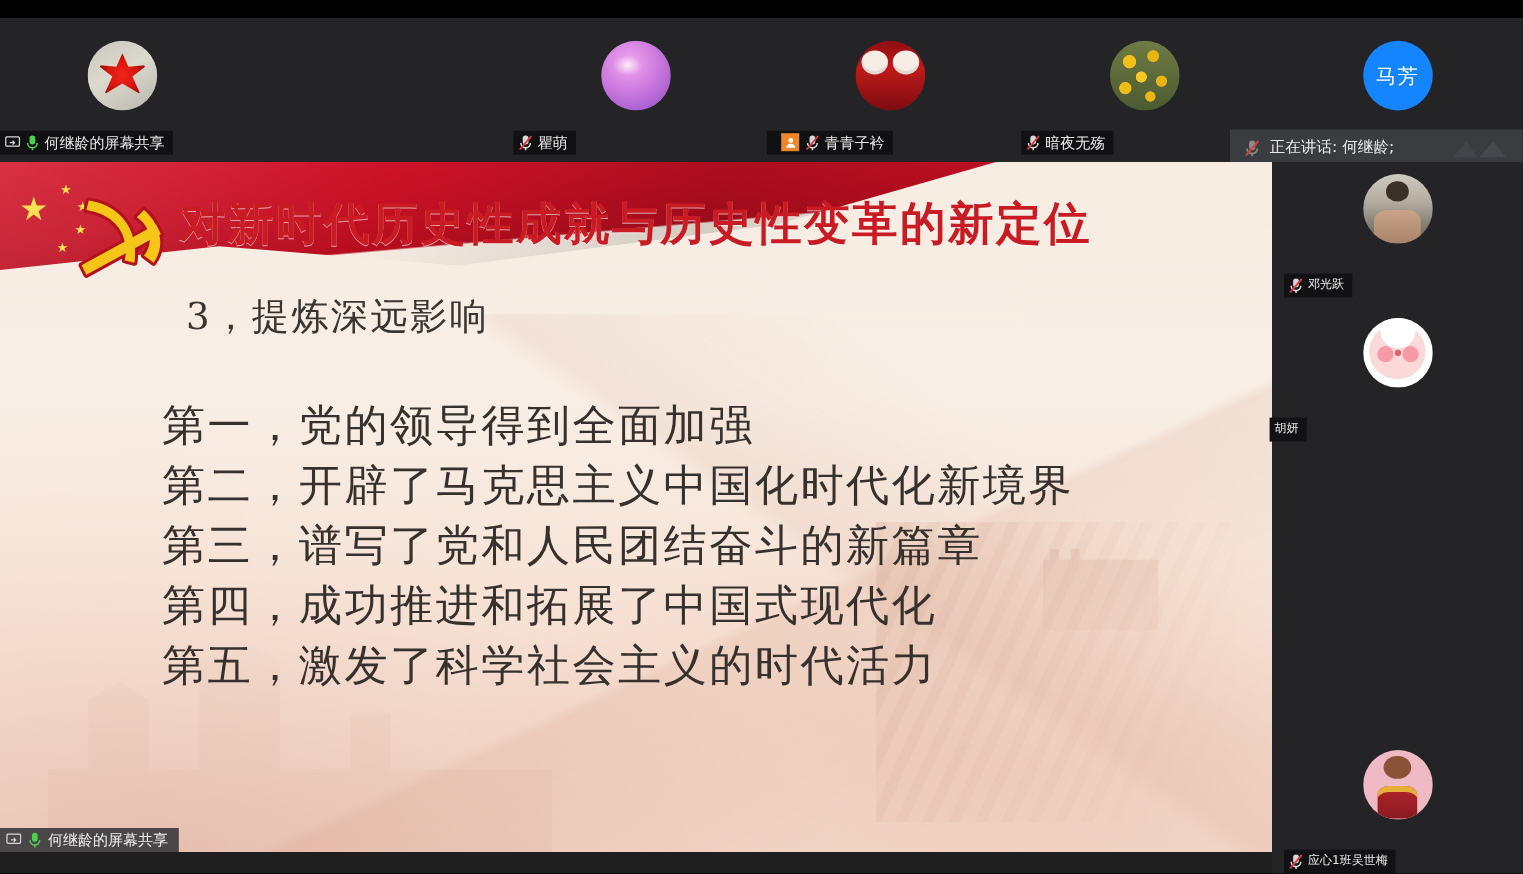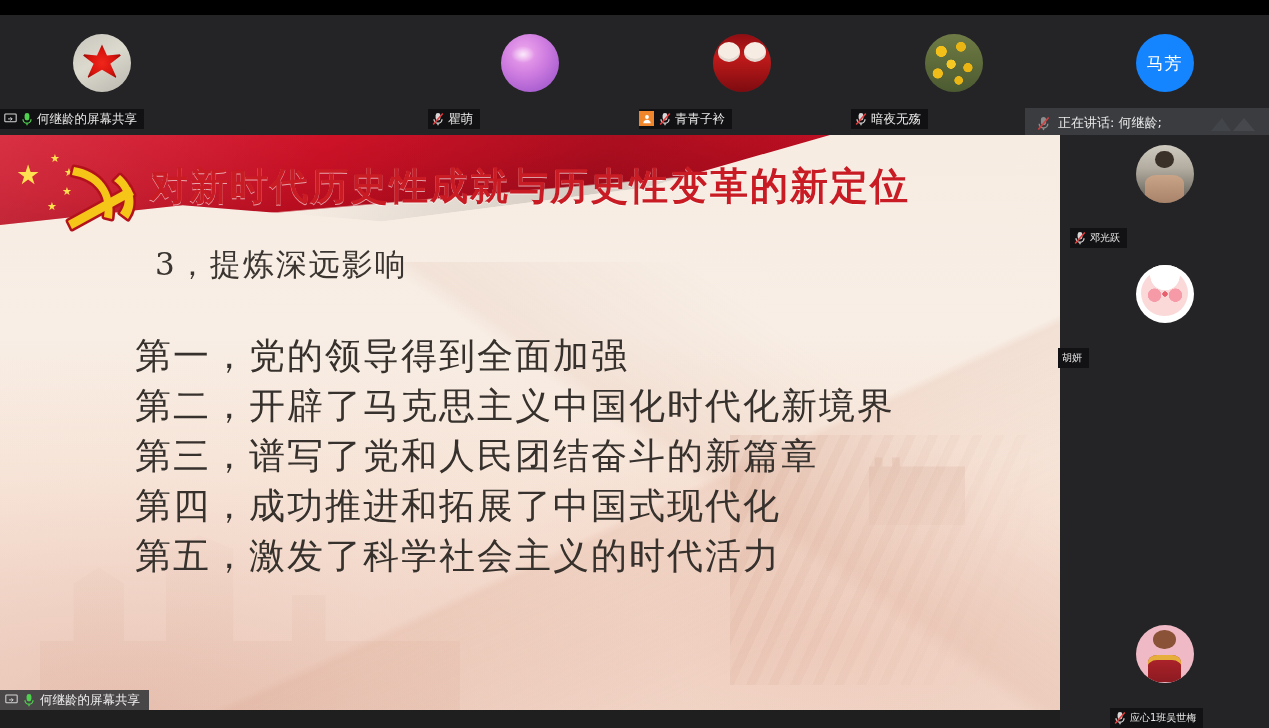--- a/index.html
+++ b/index.html
@@ -315,21 +315,21 @@
             </svg>
         </span>
         <span>瞿萌</span>
       </div>
     </div>
 
     <div class="strip-tile" style="left:636px;width:212px;">
       <div class="strip-avatar">
           <div class="av av-dolls"></div>
         </div>
-      <div class="strip-label" style="left:3px;padding-left:0;">
+      <div class="strip-label" style="left:3px;padding-left:12px;">
         <span class="host-badge">
           <svg width="10" height="10" viewBox="0 0 12 12">
               <circle cx="6" cy="3.6" r="2.3" fill="#fff"></circle>
               <path d="M1.6 11c0-2.5 2-4 4.4-4s4.4 1.5 4.4 4z" fill="#fff"></path>
             </svg>
         </span>
         <span class="ic">
           <svg width="12" height="14" viewBox="0 0 12 14">
               <rect x="3.6" y="1" width="4.8" height="7.4" rx="2.4" fill="#d8d8d8"></rect>
               <path d="M2 7.2a4 4 0 0 0 8 0" stroke="#d8d8d8" stroke-width="1.3" fill="none"></path>
@@ -472,21 +472,21 @@
         <span>胡妍</span>
       </div>
     </div>
 
 
 
     <div class="side-item" style="top:485px;height:120px;">
       <div class="side-avatar" style="top:5px;">
           <div class="av av-girl"></div>
         </div>
-      <div class="side-label" style="left:10px;top:88px;margin-left:40px;">
+      <div class="side-label" style="left:10px;top:88px;">
         <span class="ic">
           <svg width="12" height="14" viewBox="0 0 12 14">
               <rect x="3.6" y="1" width="4.8" height="7.4" rx="2.4" fill="#d8d8d8"></rect>
               <path d="M2 7.2a4 4 0 0 0 8 0" stroke="#d8d8d8" stroke-width="1.3" fill="none"></path>
               <path d="M6 11.2v2" stroke="#d8d8d8" stroke-width="1.3"></path>
               <path d="M1.2 12.6 L10.8 1.4" stroke="#e23b3b" stroke-width="1.5"></path>
             </svg>
         </span>
         <span>应心1班吴世梅</span>
       </div>

